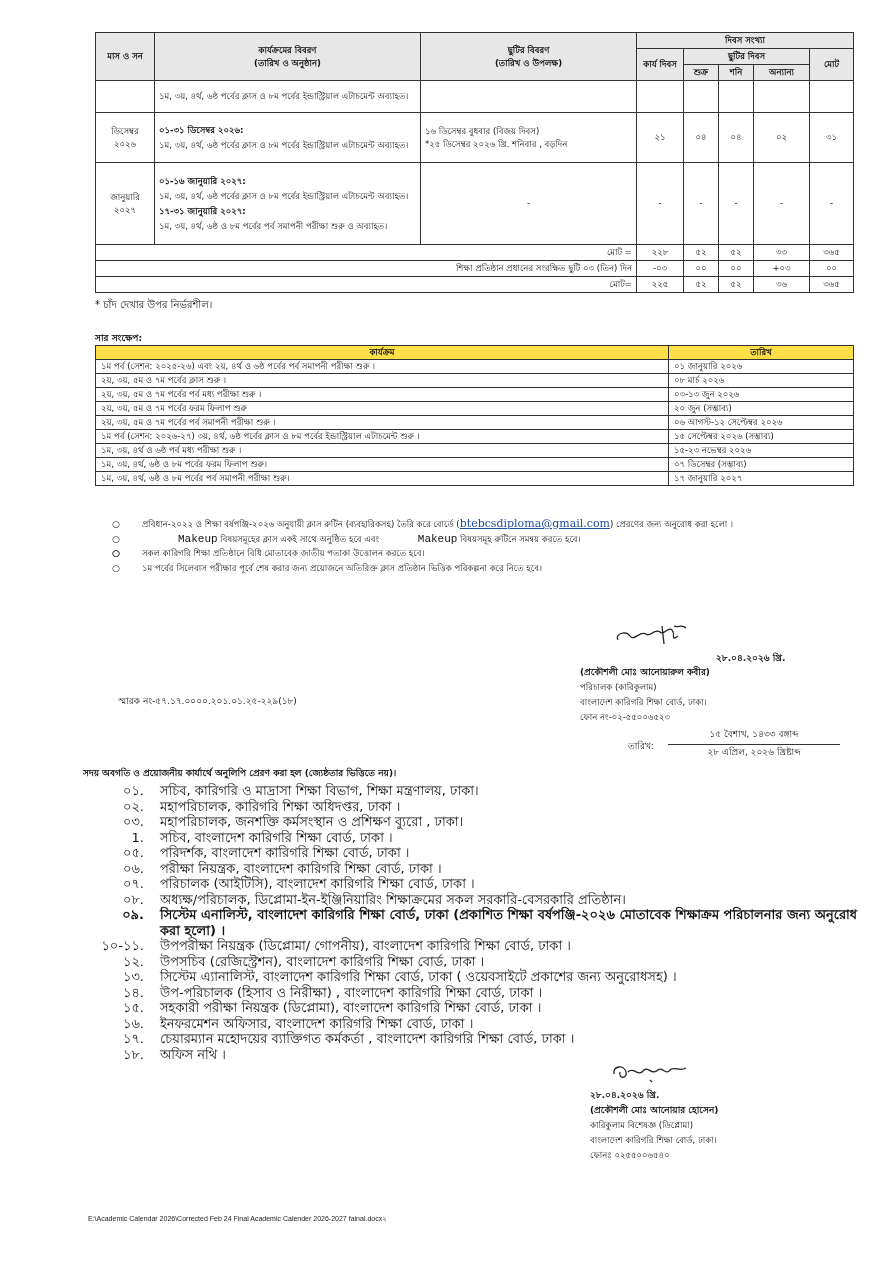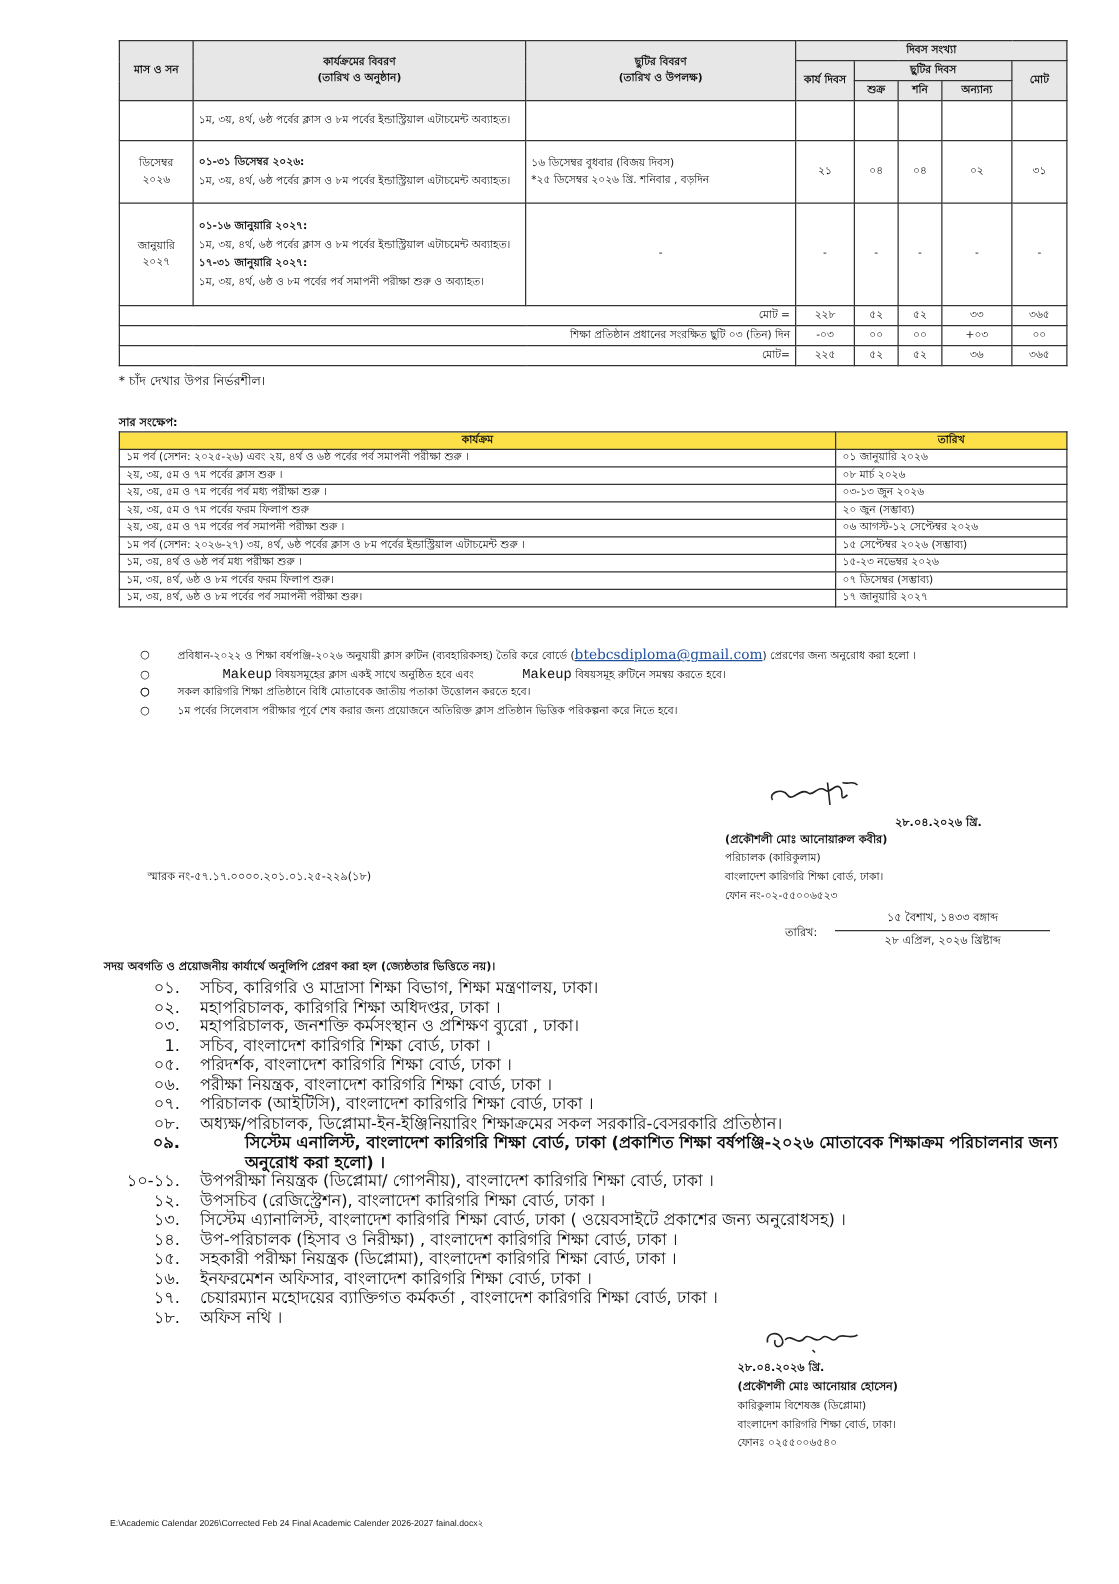--- a/index.html
+++ b/index.html
@@ -36,21 +36,21 @@
   .ref { left: 118px; top: 694px; font-size: 9px; }
   .datefrac { left: 628px; top: 727px; font-size: 9px; }
   .datefrac .lbl { position: absolute; left: 0; top: 12px; }
   .datefrac .num { position: absolute; left: 40px; top: 0; width: 172px; text-align: center; border-bottom: 1px solid #333; padding-bottom: 2px; }
   .datefrac .den { position: absolute; left: 40px; top: 18px; width: 172px; text-align: center; }
 
   .cc-title { left: 83px; top: 766px; font-size: 9px; font-weight: bold; }
   ol.cc { position: absolute; left: 86px; top: 783px; width: 780px; margin: 0; padding: 0; list-style: none; }
   ol.cc li { display: flex; font-size: 13px; line-height: 15.5px; }
   ol.cc li .n { width: 58px; text-align: right; padding-right: 16px; flex: none; }
-  ol.cc li.b { font-weight: bold; gap: 36px; }
+  ol.cc li.b { font-weight: bold; }
 
   .footer-path { left: 88px; top: 1213px; font-family: "Liberation Sans", sans-serif; font-size: 7px; color: #222; }
   svg.signature { position: absolute; }
 </style>
 </head>
 <body>
 
 <table class="cal">
   <colgroup>
     <col style="width:59px">

